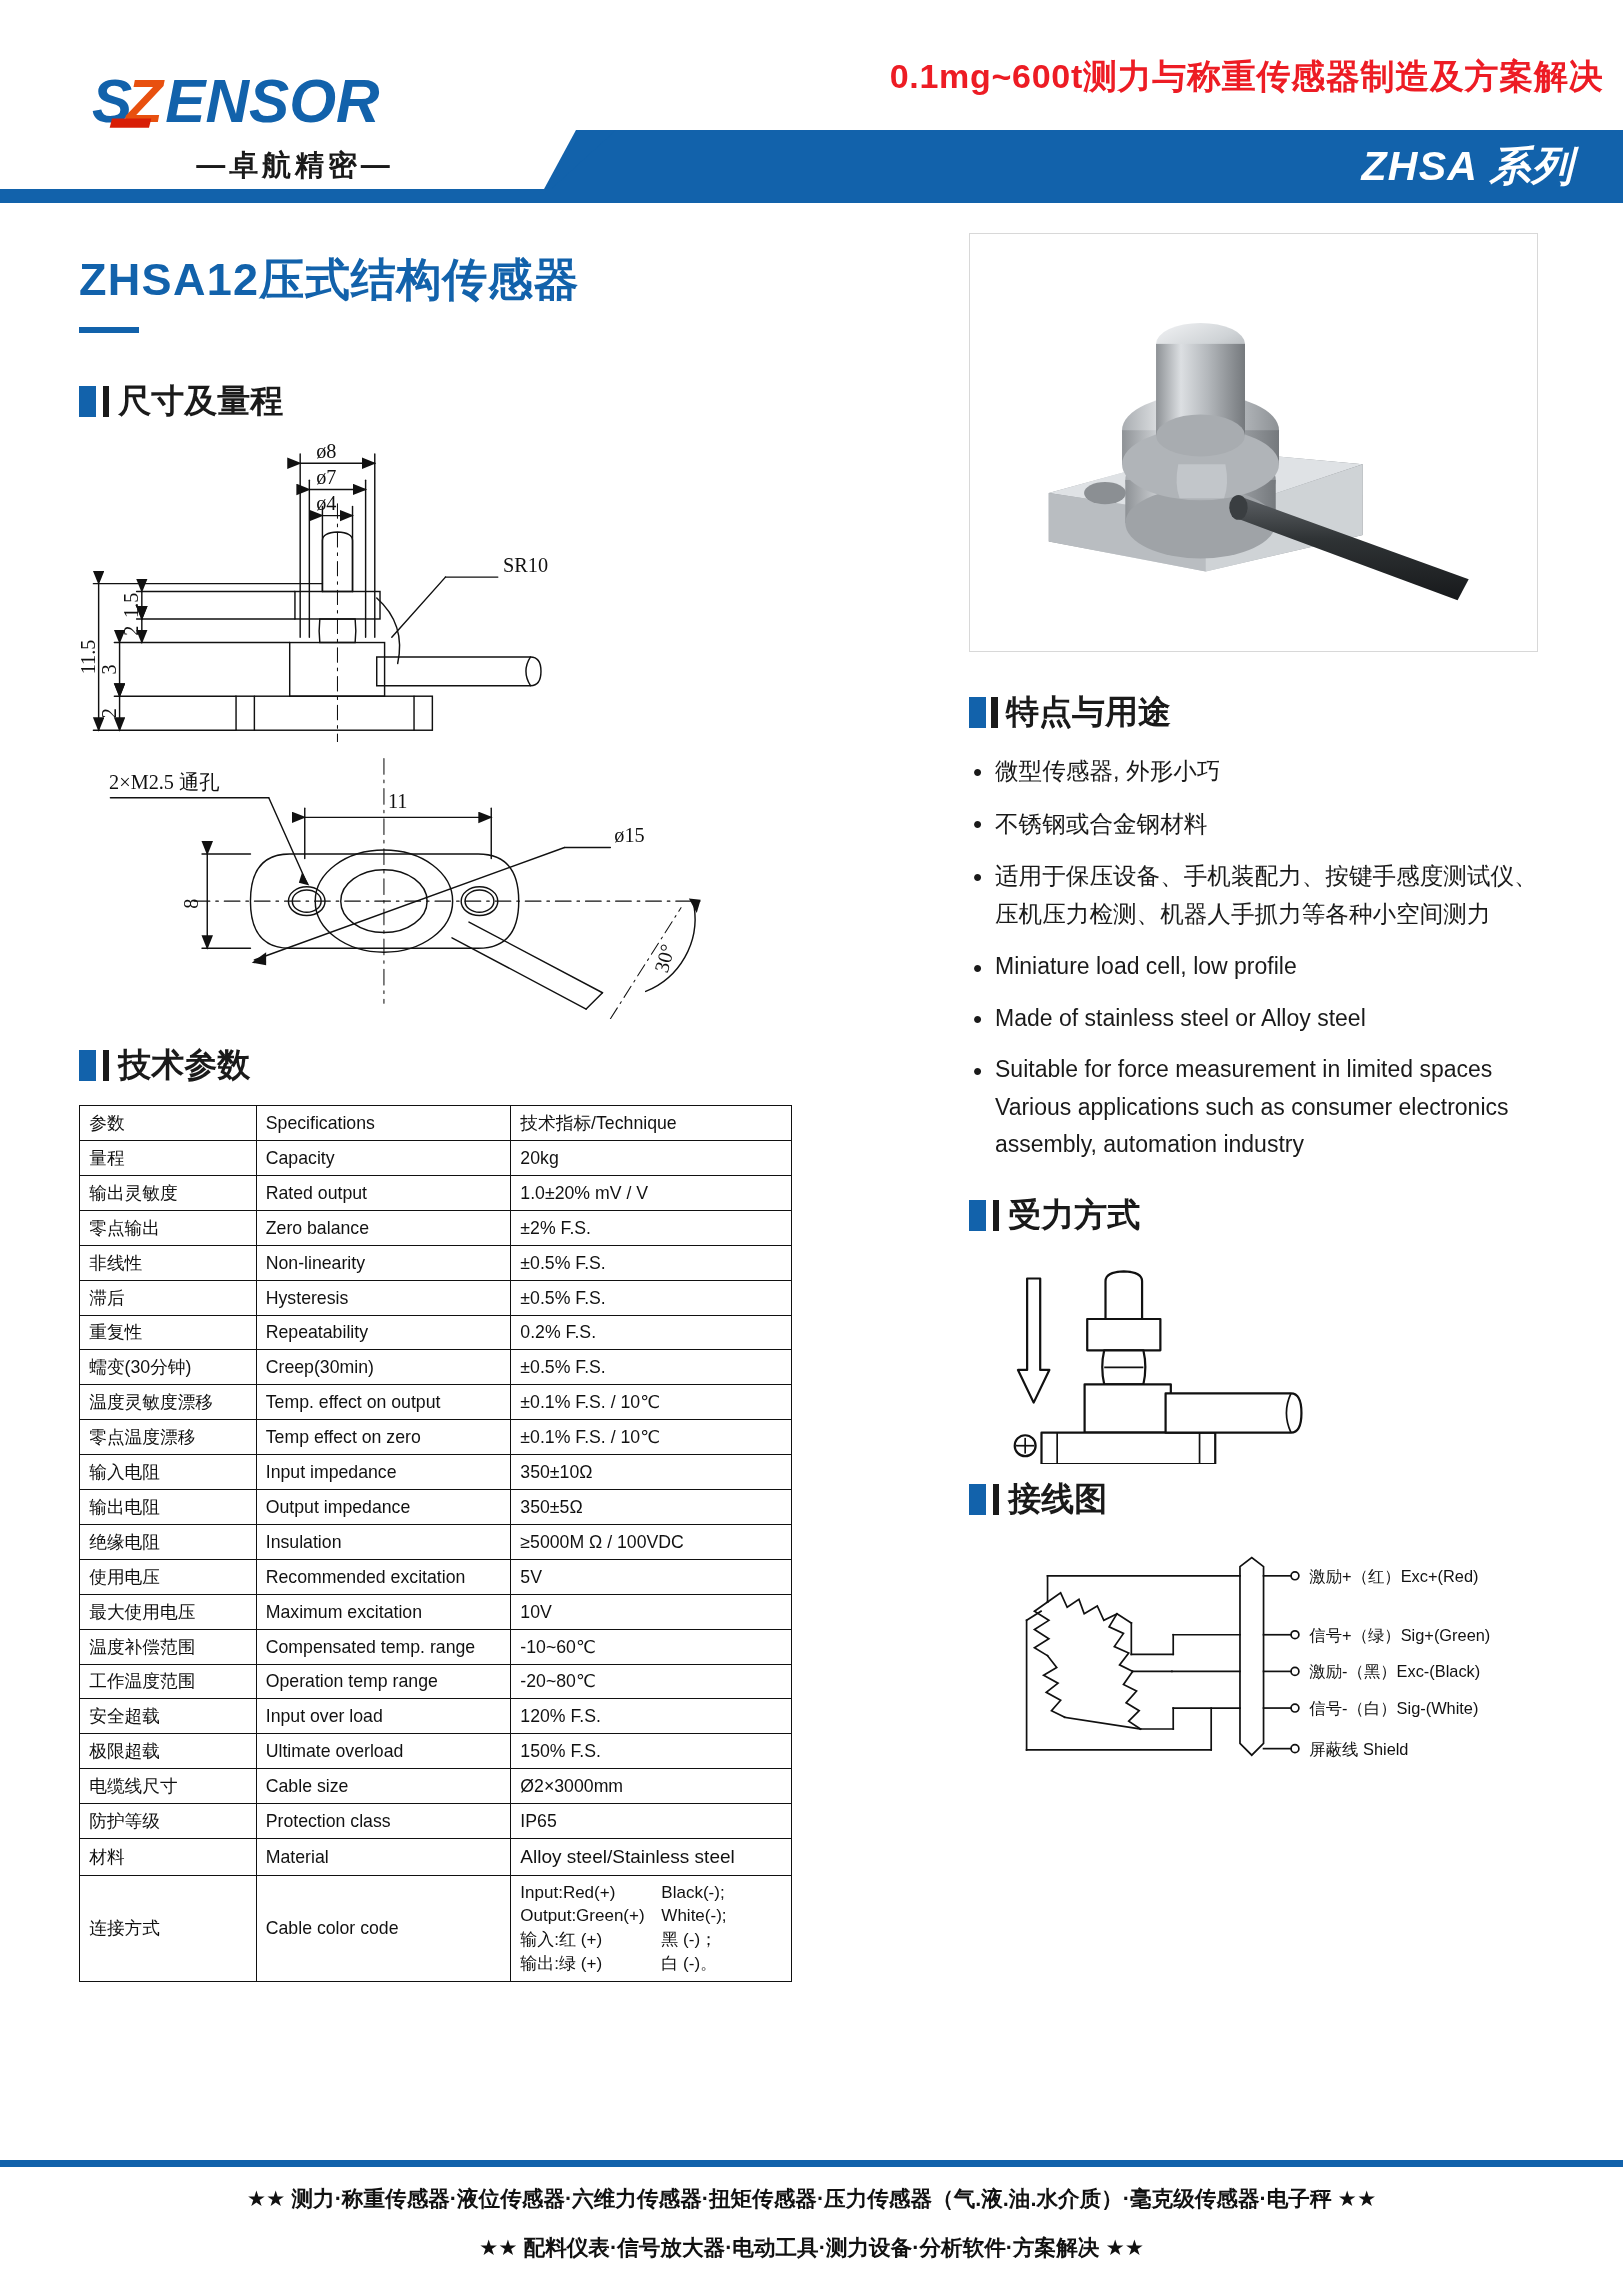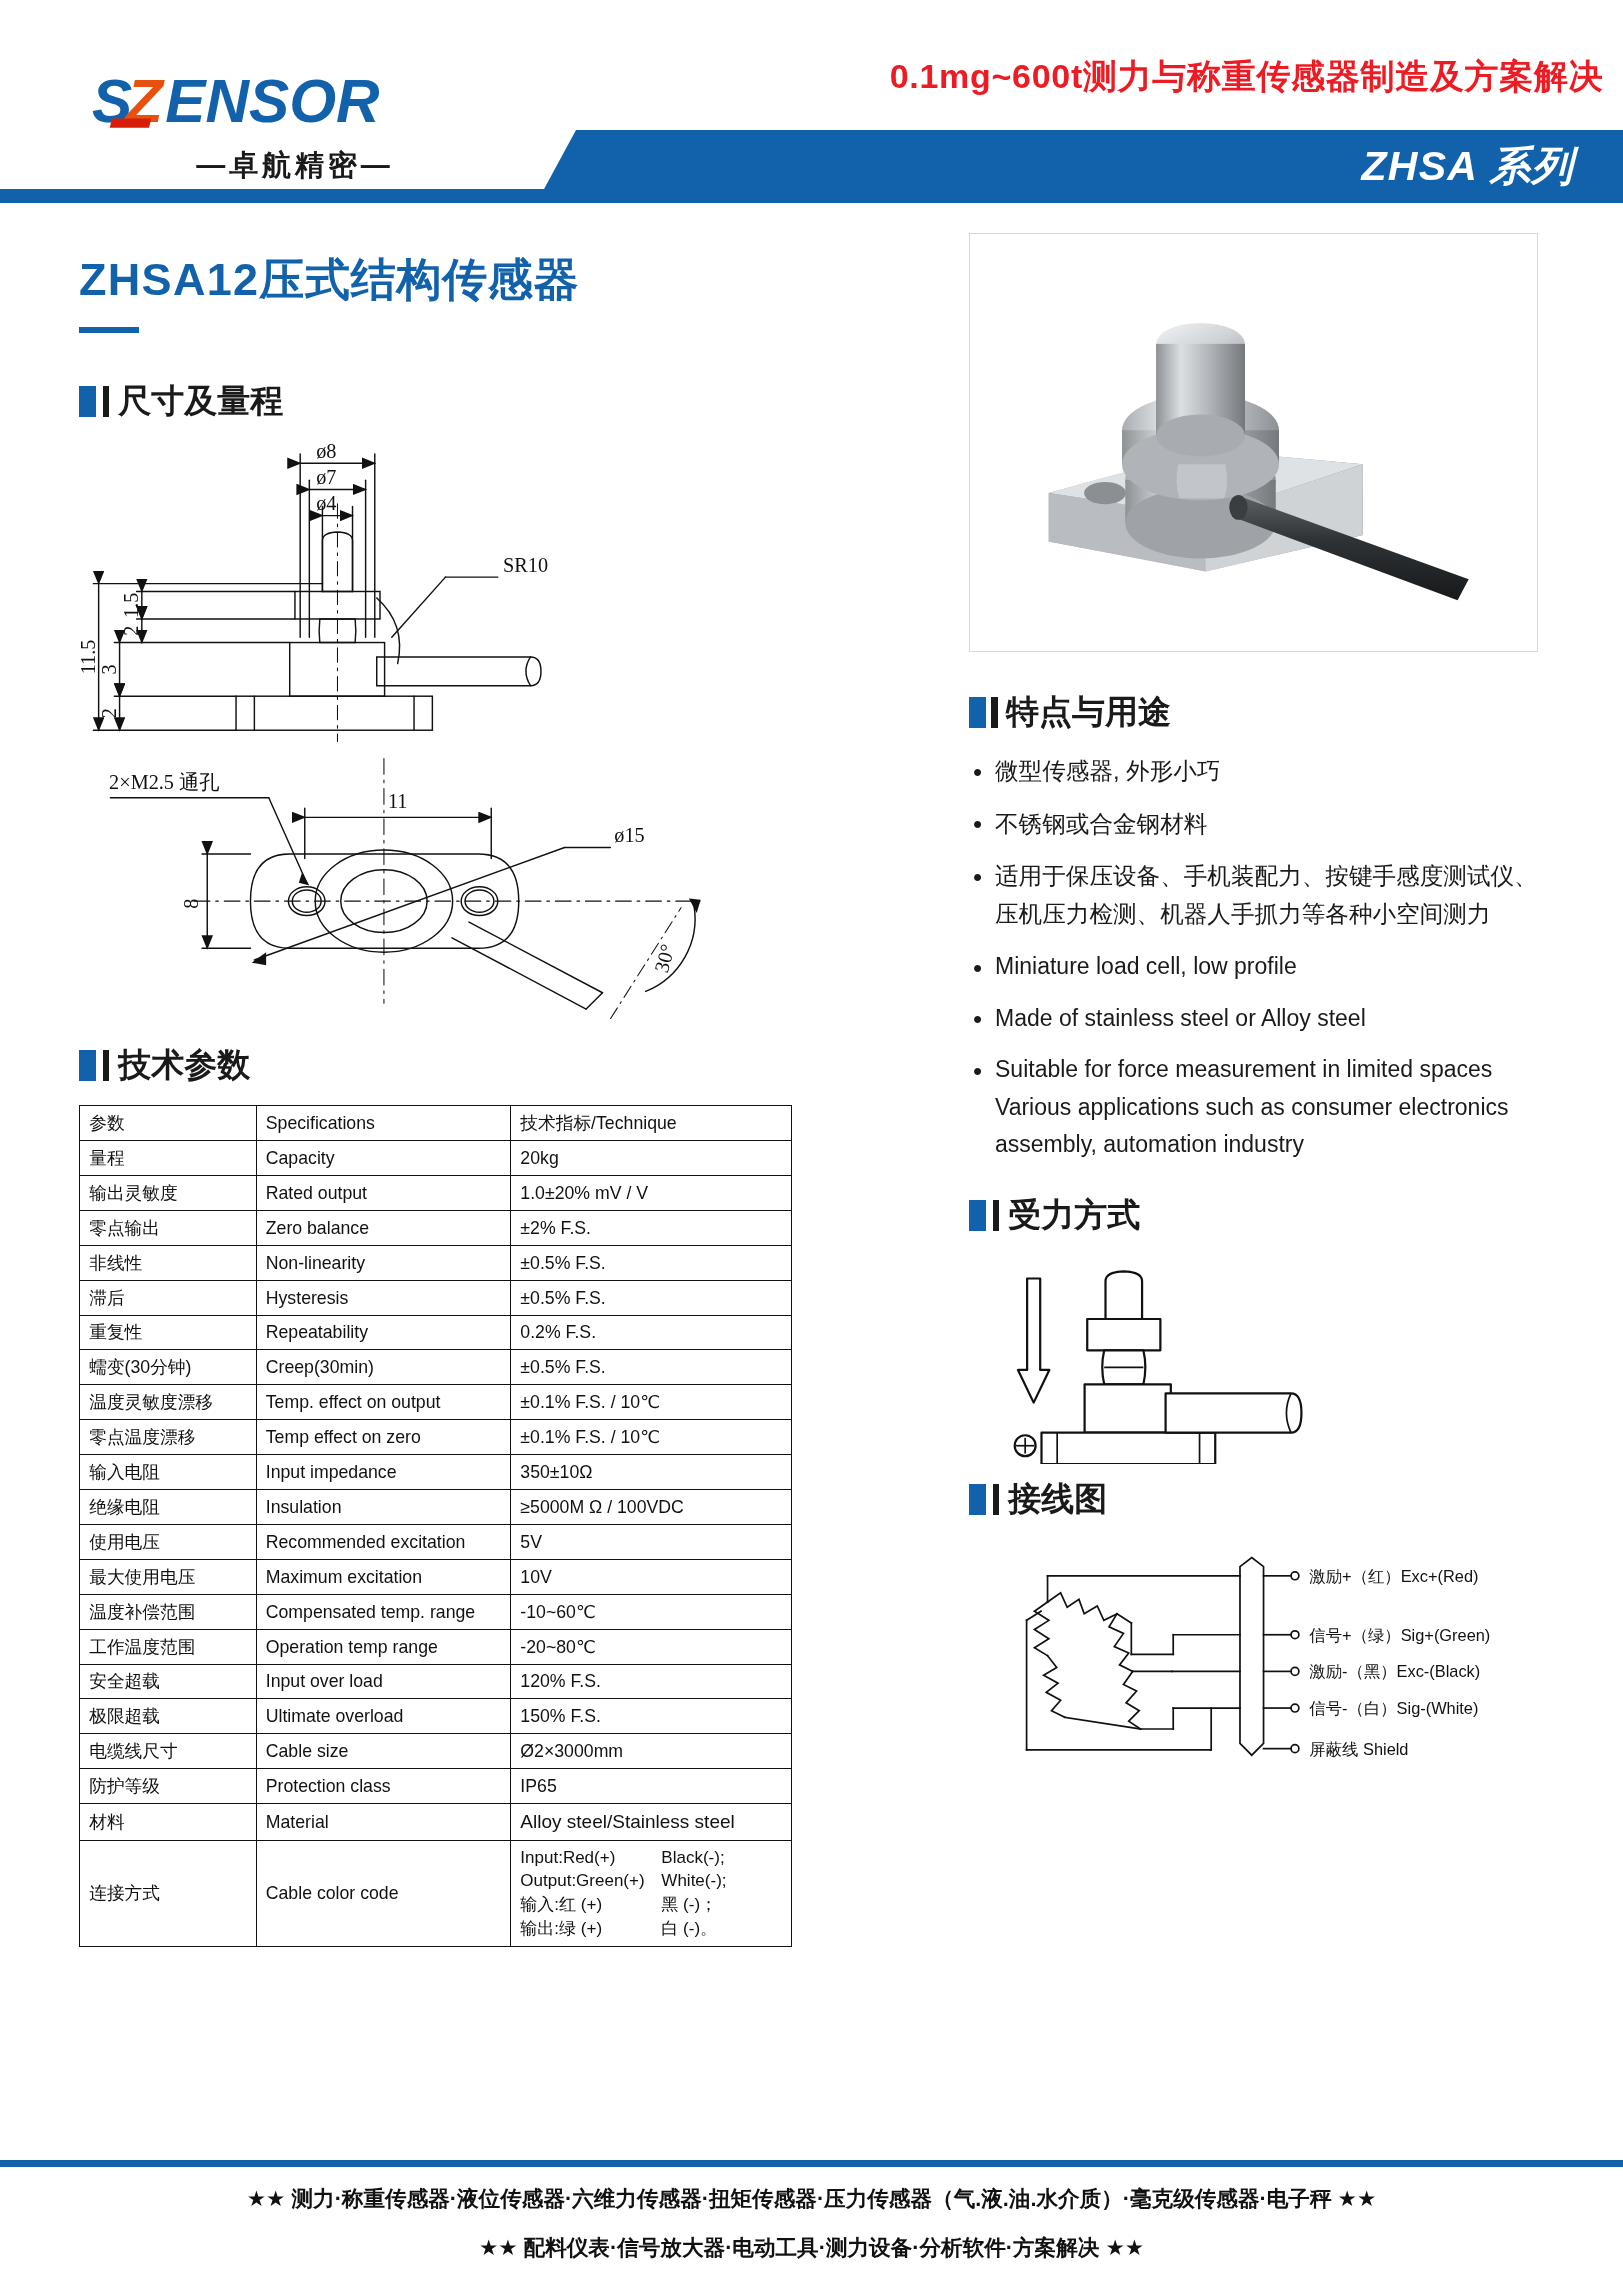--- a/index.html
+++ b/index.html
@@ -337,20 +337,25 @@
           </tr>
         <tr>
             <td class="c1">零点温度漂移</td>
             <td class="c2">Temp effect on zero</td>
             <td class="c3">±0.1% F.S. / 10℃</td>
           </tr>
         <tr>
             <td class="c1">输入电阻</td>
             <td class="c2">Input impedance</td>
             <td class="c3">350±10Ω</td>
+          </tr>
+        <tr>
+            <td class="c1">输出电阻</td>
+            <td class="c2">Output impedance</td>
+            <td class="c3">350±5Ω</td>
           </tr>
         <tr>
             <td class="c1">绝缘电阻</td>
             <td class="c2">Insulation</td>
             <td class="c3">≥5000M Ω / 100VDC</td>
           </tr>
         <tr>
             <td class="c1">使用电压</td>
             <td class="c2">Recommended excitation</td>
             <td class="c3">5V</td>

